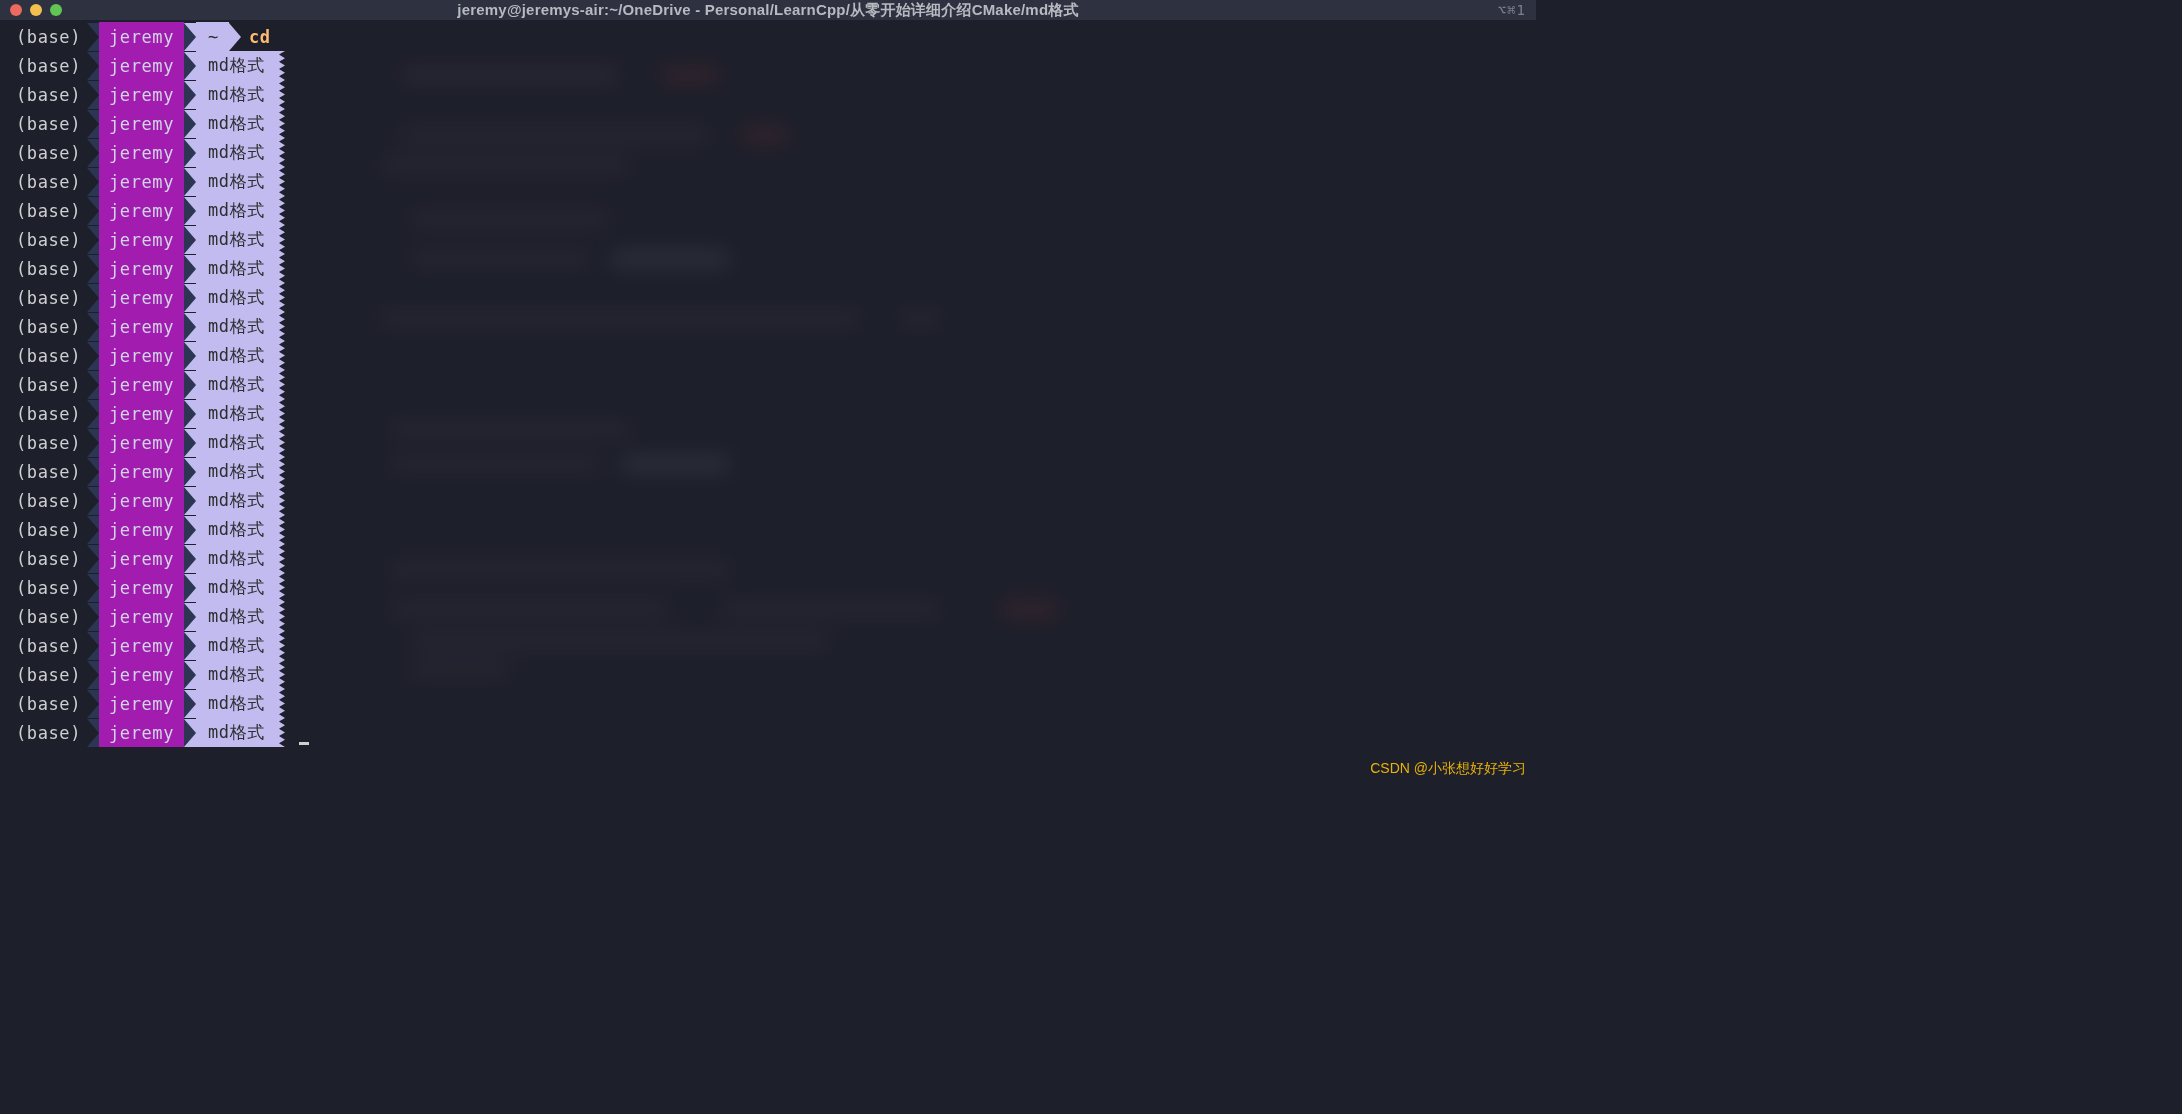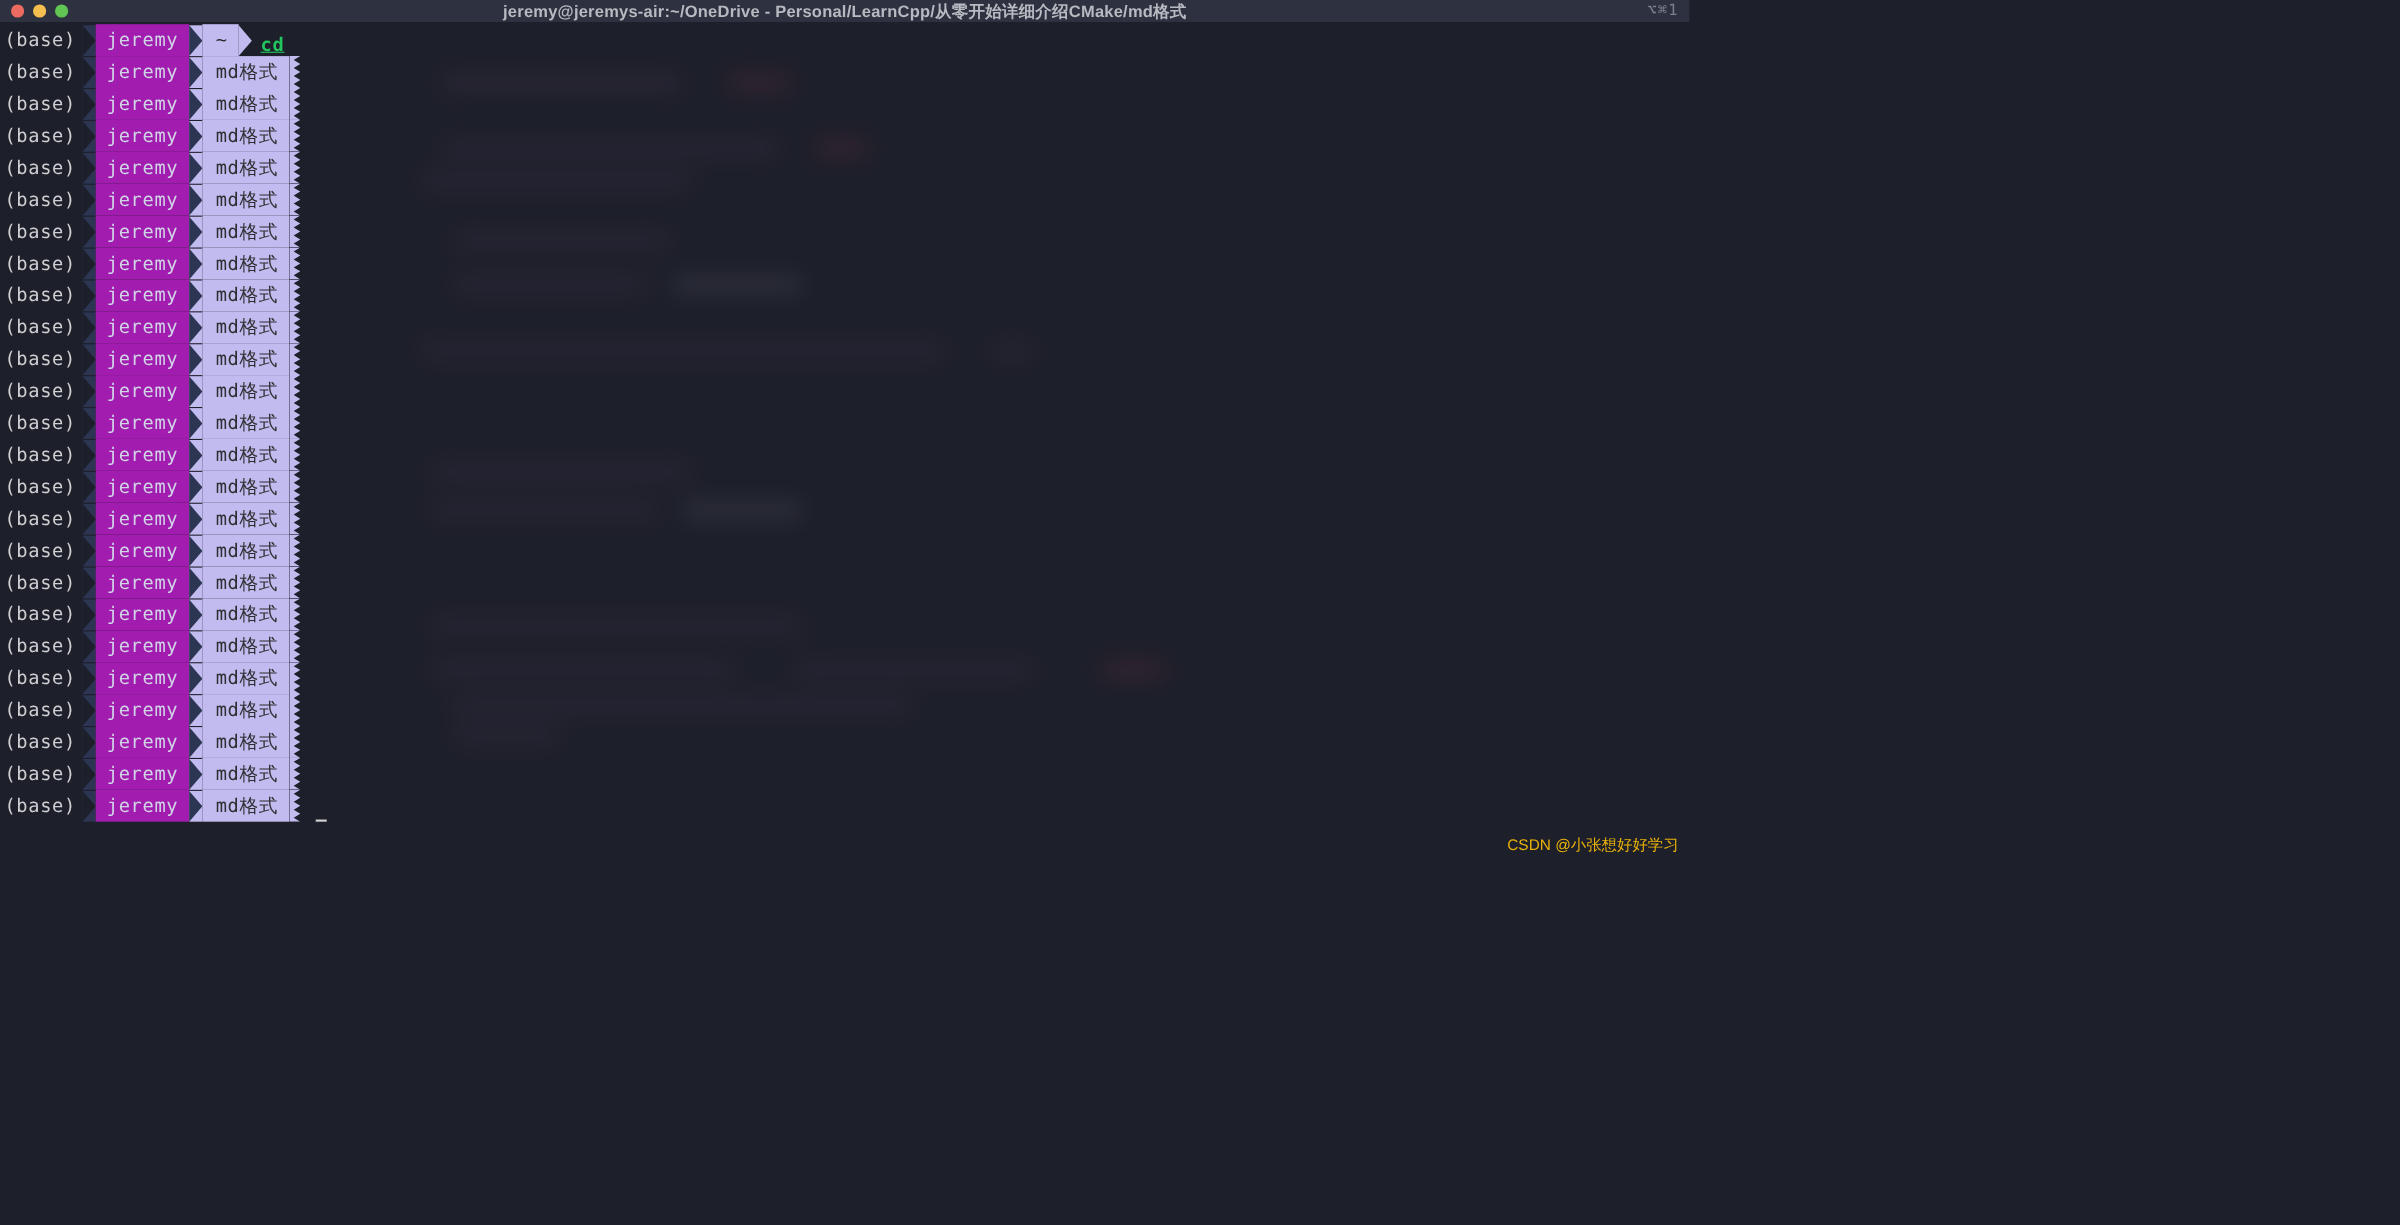--- a/index.html
+++ b/index.html
@@ -48,24 +48,25 @@
       color: #7c7f8f;
       font-size: 14px;
       letter-spacing: 1px;
       z-index: 2;
     }
     .terminal {
       padding: 2px 0 0 0;
     }
     .line {
       display: flex;
-      align-items: flex-end;
+      align-items: center;
       height: 29px;
       white-space: pre;
       letter-spacing: 0.6px;
+      margin-left: 12px;
     }
     .seg {
       display: flex;
       align-items: center;
       height: 100%;
       padding: 0 4px;
     }
     .base {
       color: #cfcfd2;
       background: #1d1f2a;
@@ -112,21 +113,21 @@
       background: #1d1f2a;
       position: relative;
     }
     .sep-endZ svg { position: absolute; left: 0; top: 0; }
     .cmd {
       display: flex;
       align-items: center;
       color: #c6c6c6;
       padding-left: 8px;
     }
-    .cmd .cd { color: #22c55e; font-weight: bold; text-decoration: underline; }
+    .cmd .cd { color: #fdba74; font-weight: bold; }
     .cmd .path { color: #d0d0d0; text-decoration: underline; text-underline-offset: 3px; }
     .cursor {
       margin-left: 8px;
       margin-top: 22px;
       width: 10px; height: 2.5px;
       background: #d0d0d0;
     }
     .watermark {
       position: absolute;
       right: 10px;

